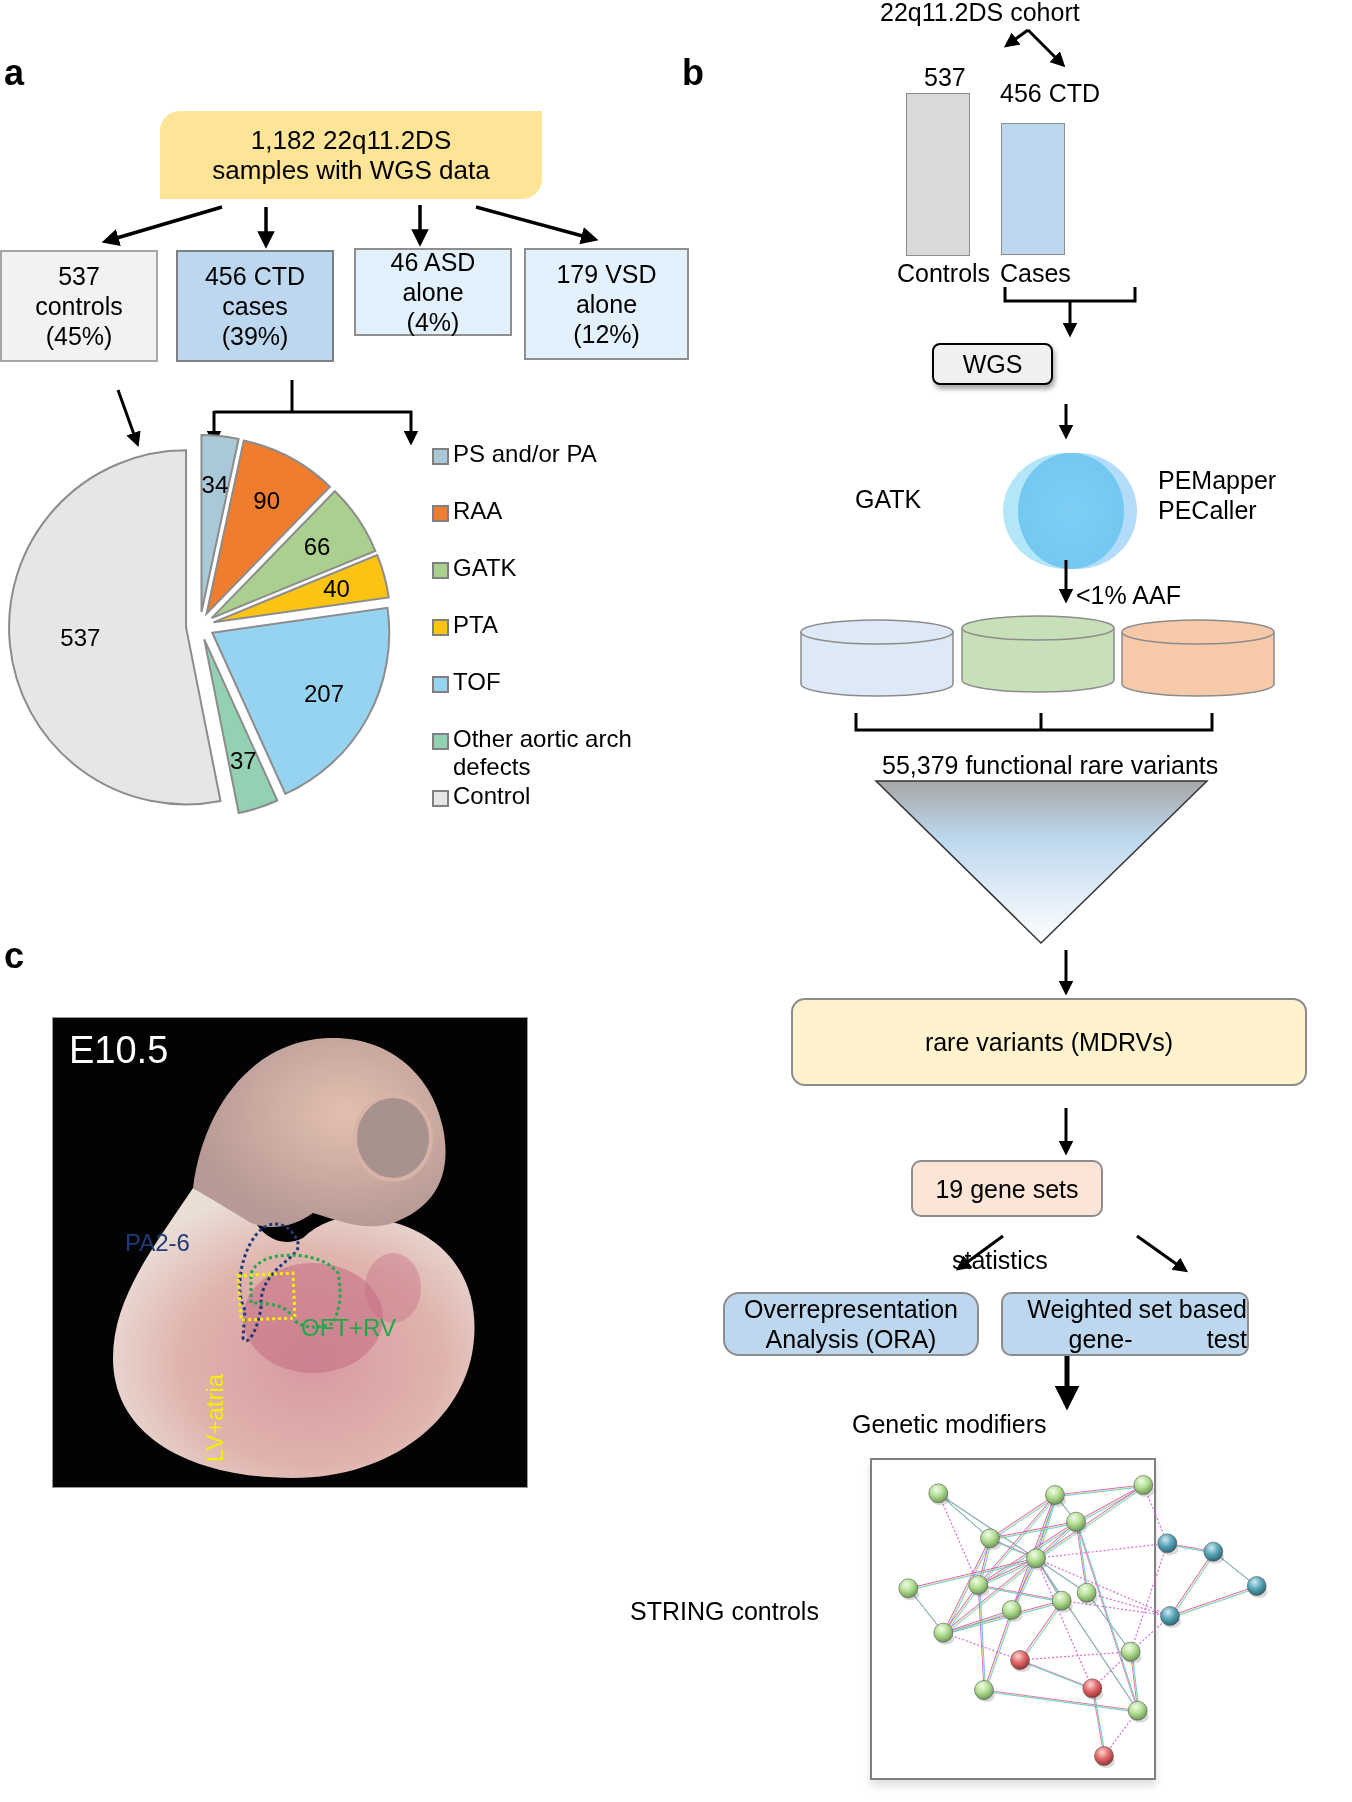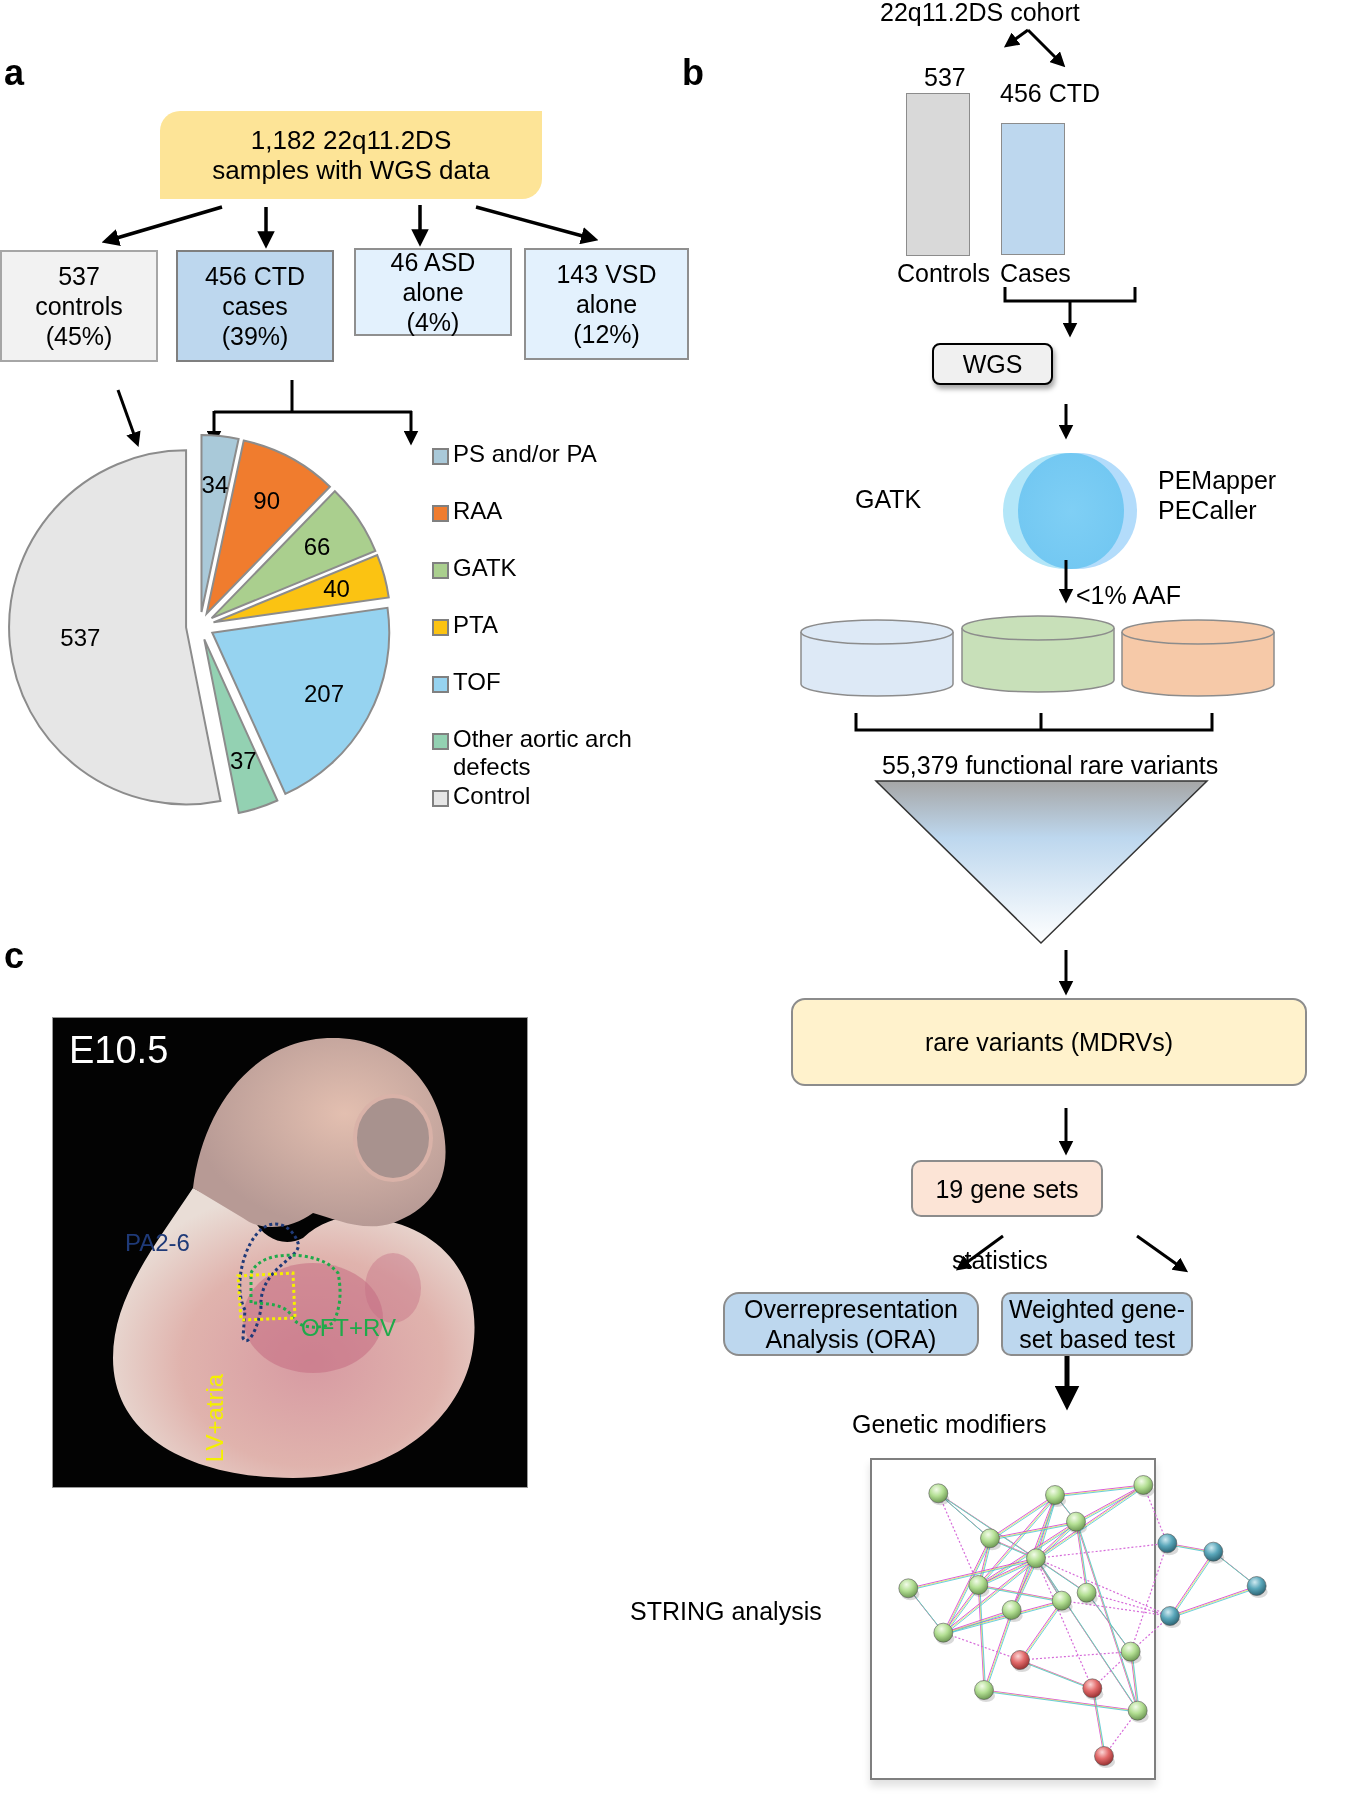--- a/index.html
+++ b/index.html
@@ -48,21 +48,21 @@
   <span>456 CTD</span>
   <span>cases</span>
   <span>(39%)</span>
 </div>
 <div class="box" style="left:354px;top:248px;width:158px;height:88px;background:#e3f1fd;border:2px solid #8f8f8f;flex-direction:column;">
   <span>46 ASD</span>
   <span>alone</span>
   <span>(4%)</span>
 </div>
 <div class="box" style="left:524px;top:248px;width:165px;height:112px;background:#e3f1fd;border:2px solid #8f8f8f;flex-direction:column;">
-  <span>143 VSD</span>
+  <span>179 VSD</span>
   <span>alone</span>
   <span>(12%)</span>
 </div>
 
 <svg id="pie" width="1352" height="1802">
     <path d="M201.47637747930398,612.0780637288269 L201.47637747930398,435.0780637288269 A177,177 0 0 1 238.59947822108467,439.0148516029808 Z" fill="#a9c9d9" stroke="#8c8c8c" stroke-width="2"></path>
     <text x="214.91563076233956" y="493.3486667003773" text-anchor="middle" font-size="24" font-family="Liberation Sans, sans-serif">34</text>
     <path d="M206.6007532496759,613.6537432176026 L243.7238539914566,440.5905310917565 A177,177 0 0 1 329.8977311712864,486.6621874534578 Z" fill="#f07c2e" stroke="#8c8c8c" stroke-width="2"></path>
     <text x="266.68646711672585" y="509.26753147840833" text-anchor="middle" font-size="24" font-family="Liberation Sans, sans-serif">90</text>
     <path d="M211.59353568700374,618.1520747790152 L334.89051360861424,491.1605190148704 A177,177 0 0 1 375.30377859161865,550.861983620569 Z" fill="#aacf8e" stroke="#8c8c8c" stroke-width="2"></path>
@@ -151,27 +151,27 @@
 <div class="box" style="left:911px;top:1160px;width:192px;height:57px;background:#fce4d6;border:2px solid #8c8c8c;border-radius:10px;">
   <span>19 gene sets</span>
 </div>
 
 <div class="t" style="left:952px;top:1245px;">statistics</div>
 
 <div class="box" style="left:723px;top:1292px;width:256px;height:64px;background:#bdd7ee;border:2px solid #8c8c8c;border-radius:16px;flex-direction:column;">
   <span>Overrepresentation</span>
   <span>Analysis (ORA)</span>
 </div>
-<div class="box" style="left:1001px;top:1292px;width:192px;height:64px;background:#bdd7ee;border:2px solid #8c8c8c;border-radius:10px;flex-direction:column;">
+<div class="box" style="left:1001px;top:1292px;width:248px;height:64px;background:#bdd7ee;border:2px solid #8c8c8c;border-radius:10px;flex-direction:row;">
   <span>Weighted gene-</span>
   <span>set based test</span>
 </div>
 
 <div class="t" style="left:852px;top:1409px;">Genetic modifiers</div>
-<div class="t" style="left:630px;top:1596px;">STRING analysis</div>
+<div class="t" style="left:630px;top:1596px;">STRING controls</div>
 
 <div class="abs" style="left:870px;top:1458px;width:286px;height:322px;border:2px solid #7f7f7f;box-sizing:border-box;background:#fff;box-shadow:0 6px 8px rgba(0,0,0,0.12);"></div>
 
 <svg id="flow-b" width="1352" height="1802">
   <defs>
     <marker id="ah2" viewBox="0 0 10 10" refX="5" refY="5" markerWidth="5" markerHeight="5" orient="auto-start-reverse">
       <path d="M0,0 L10,5 L0,10 z" fill="#000"></path>
     </marker>
     <radialGradient id="ball-green" cx="40%" cy="30%" r="70%">
       <stop offset="0" stop-color="#f2fbe9"></stop>

